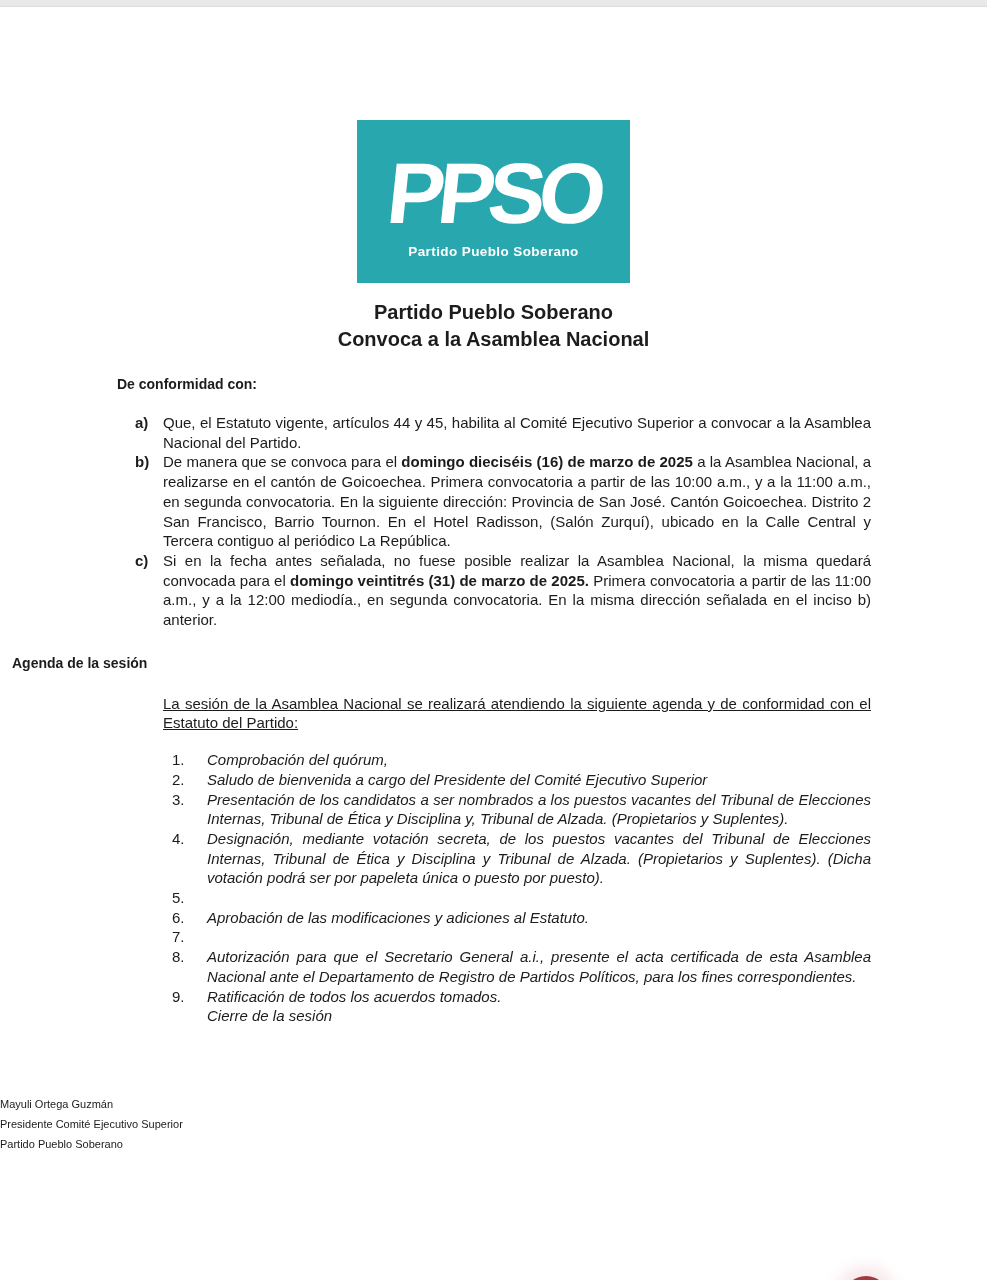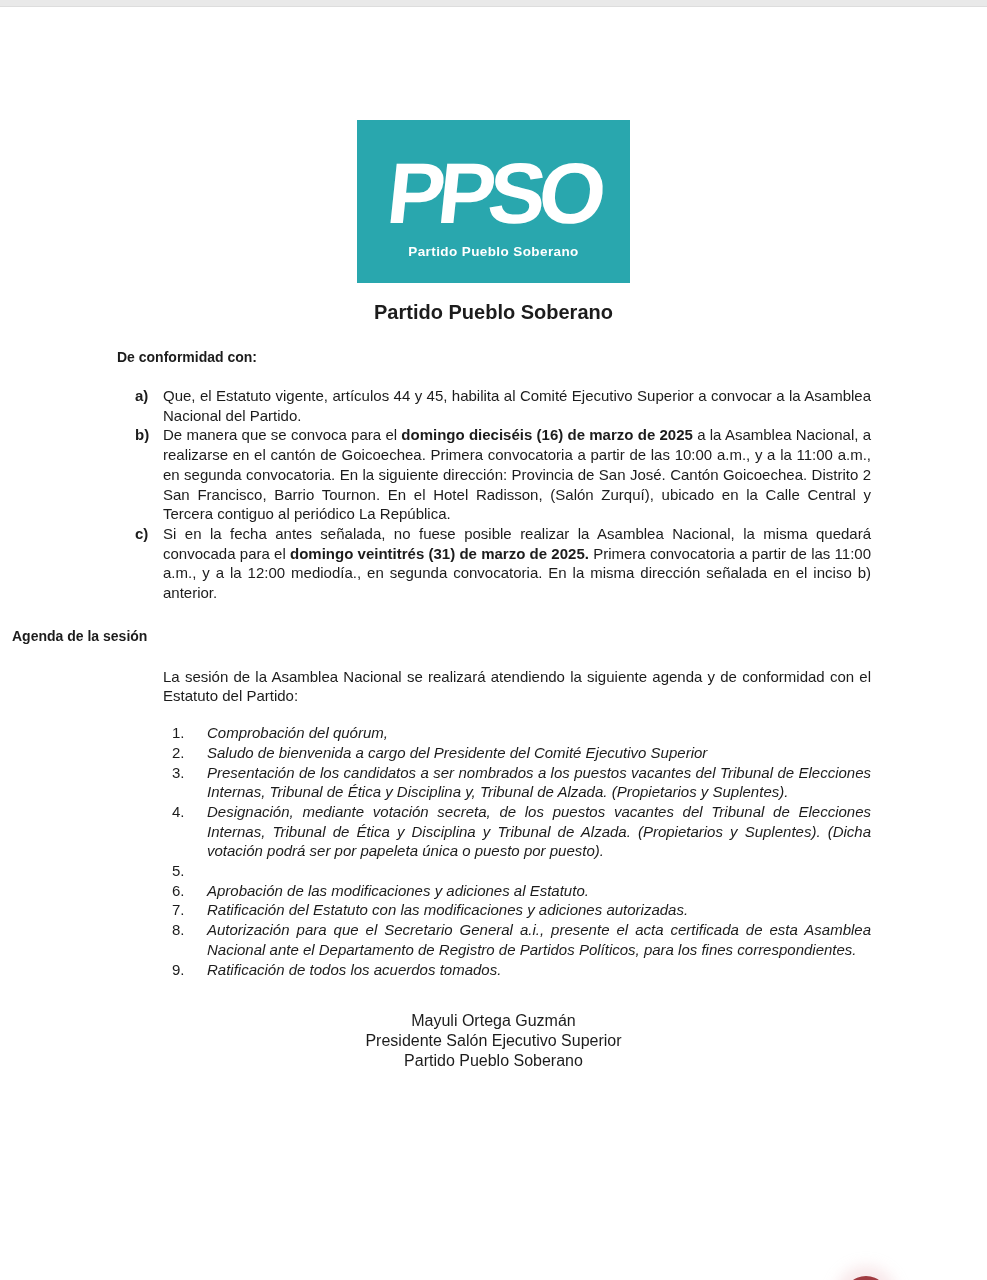--- a/index.html
+++ b/index.html
@@ -35,49 +35,49 @@
   }
   .sec-heading {
     font-size: 14px; font-weight: bold; margin: 23px 0 0 117px;
   }
   .agenda-heading { margin-top: 25px; margin-left: 12px; }
   .body-text { font-size: 15px; line-height: 19.7px; }
   .lettered-list { margin: 21px 0 0 135px; }
   .li-row { display: flex; }
   .li-label { width: 28px; font-weight: bold; flex-shrink: 0; }
   .li-body { margin: 0; width: 708px; text-align: justify; }
-  .agenda-intro { margin: 23px 0 0 163px; width: 708px; text-align: justify; }
+  .agenda-intro { margin: 23px 0 0 163px; width: 708px; text-align: justify; text-decoration: underline; }
   .numbered-list { margin: 17px 0 0 172px; }
   .num-row { display: flex; }
   .num-label { width: 35px; flex-shrink: 0; }
   .num-body { margin: 0; width: 664px; text-align: justify; font-style: italic; }
   .signature {
-    margin-top: 32px; text-align: center;
-    font-size: 16px; line-height: 20px;
+    margin-top: 68px; text-align: left;
+    font-size: 11px; line-height: 20px;
   }
   .fab {
     position: absolute; left: 843px; top: 1276px;
     width: 46px; height: 46px; border-radius: 50%;
     box-shadow: 0 -2px 14px 8px rgba(235, 190, 195, 0.35);
     cursor: pointer;
   }
 </style>
 </head>
 <body>
 
 <div class="page">
 
   <div class="top-strip" style="background: rgb(233, 233, 233);"></div>
 
   <div class="logo" id="logo" style="background: rgb(41, 167, 174);">
     <div class="logo-acronym">PPSO</div>
     <div class="logo-name">Partido Pueblo Soberano</div>
   </div>
 
-  <h1 class="doc-title"><span>Partido Pueblo Soberano</span><br></h1>
+  <h1 class="doc-title"><span>Partido Pueblo Soberano</span><br><span>Convoca a la Asamblea Nacional</span></h1>
 
   <h2 class="sec-heading">De conformidad con:</h2>
 
   <div class="lettered-list body-text" id="lettered-list">
       <div class="li-row">
         <span class="li-label">a)</span>
         <p class="li-body"><span>Que, el Estatuto vigente, artículos 44 y 45, habilita al Comité Ejecutivo Superior a convocar a la Asamblea Nacional del Partido.</span></p>
       </div>
       <div class="li-row">
         <span class="li-label">b)</span>
@@ -112,36 +112,36 @@
       </div>
       <div class="num-row">
         <span class="num-label">5.</span>
       </div>
       <div class="num-row">
         <span class="num-label">6.</span>
         <p class="num-body">Aprobación de las modificaciones y adiciones al Estatuto.</p>
       </div>
       <div class="num-row">
         <span class="num-label">7.</span>
-        <p class="num-body">Ratificación del Estatuto con las modificaciones y adiciones autorizadas.</p>
       </div>
       <div class="num-row">
         <span class="num-label">8.</span>
         <p class="num-body">Autorización para que el Secretario General a.i., presente el acta certificada de esta Asamblea Nacional ante el Departamento de Registro de Partidos Políticos, para los fines correspondientes.</p>
       </div>
       <div class="num-row">
         <span class="num-label">9.</span>
         <p class="num-body">Ratificación de todos los acuerdos tomados.</p>
       </div>
       <div class="num-row">
         <span class="num-label"></span>
+        <p class="num-body">Cierre de la sesión</p>
       </div>
     </div>
 
   <div class="signature">
     <div>Mayuli Ortega Guzmán</div>
-    <div>Presidente Salón Ejecutivo Superior</div>
+    <div>Presidente Comité Ejecutivo Superior</div>
     <div>Partido Pueblo Soberano</div>
   </div>
 
   <div class="fab" id="fab" style="background: rgb(160, 58, 64);"></div>
 
 </div>
 
 </body></html>

